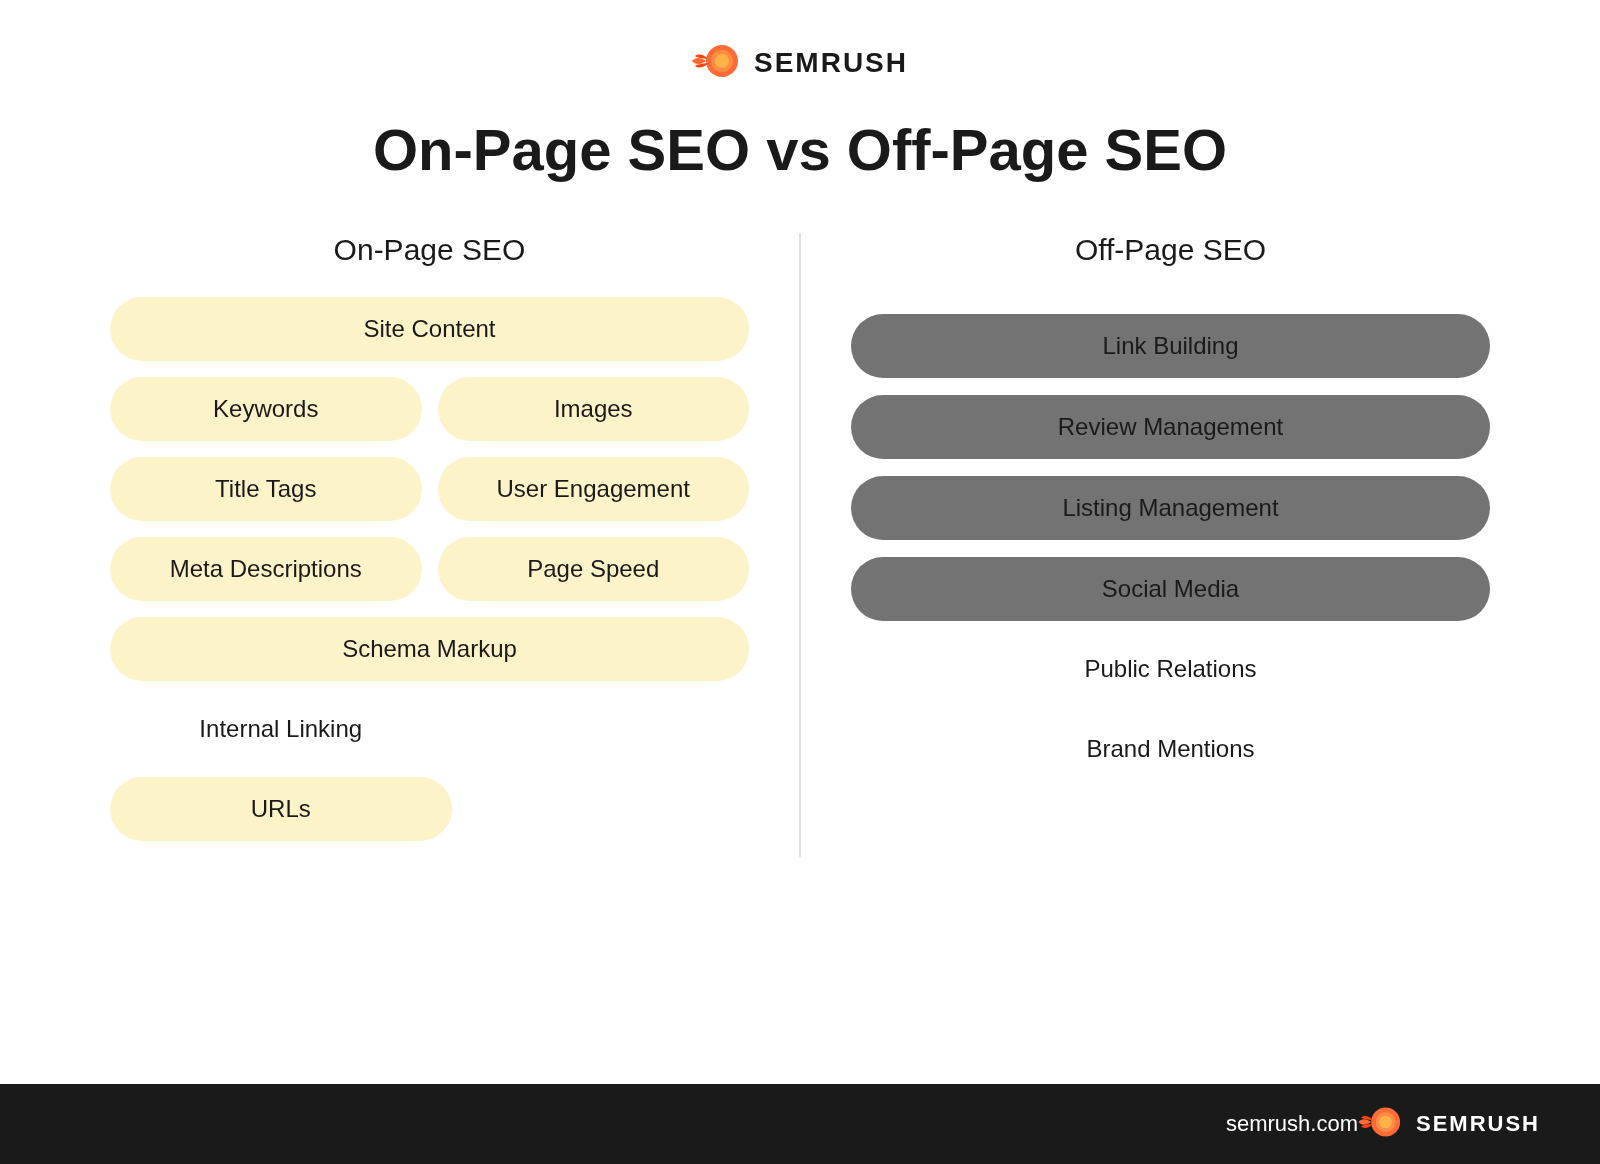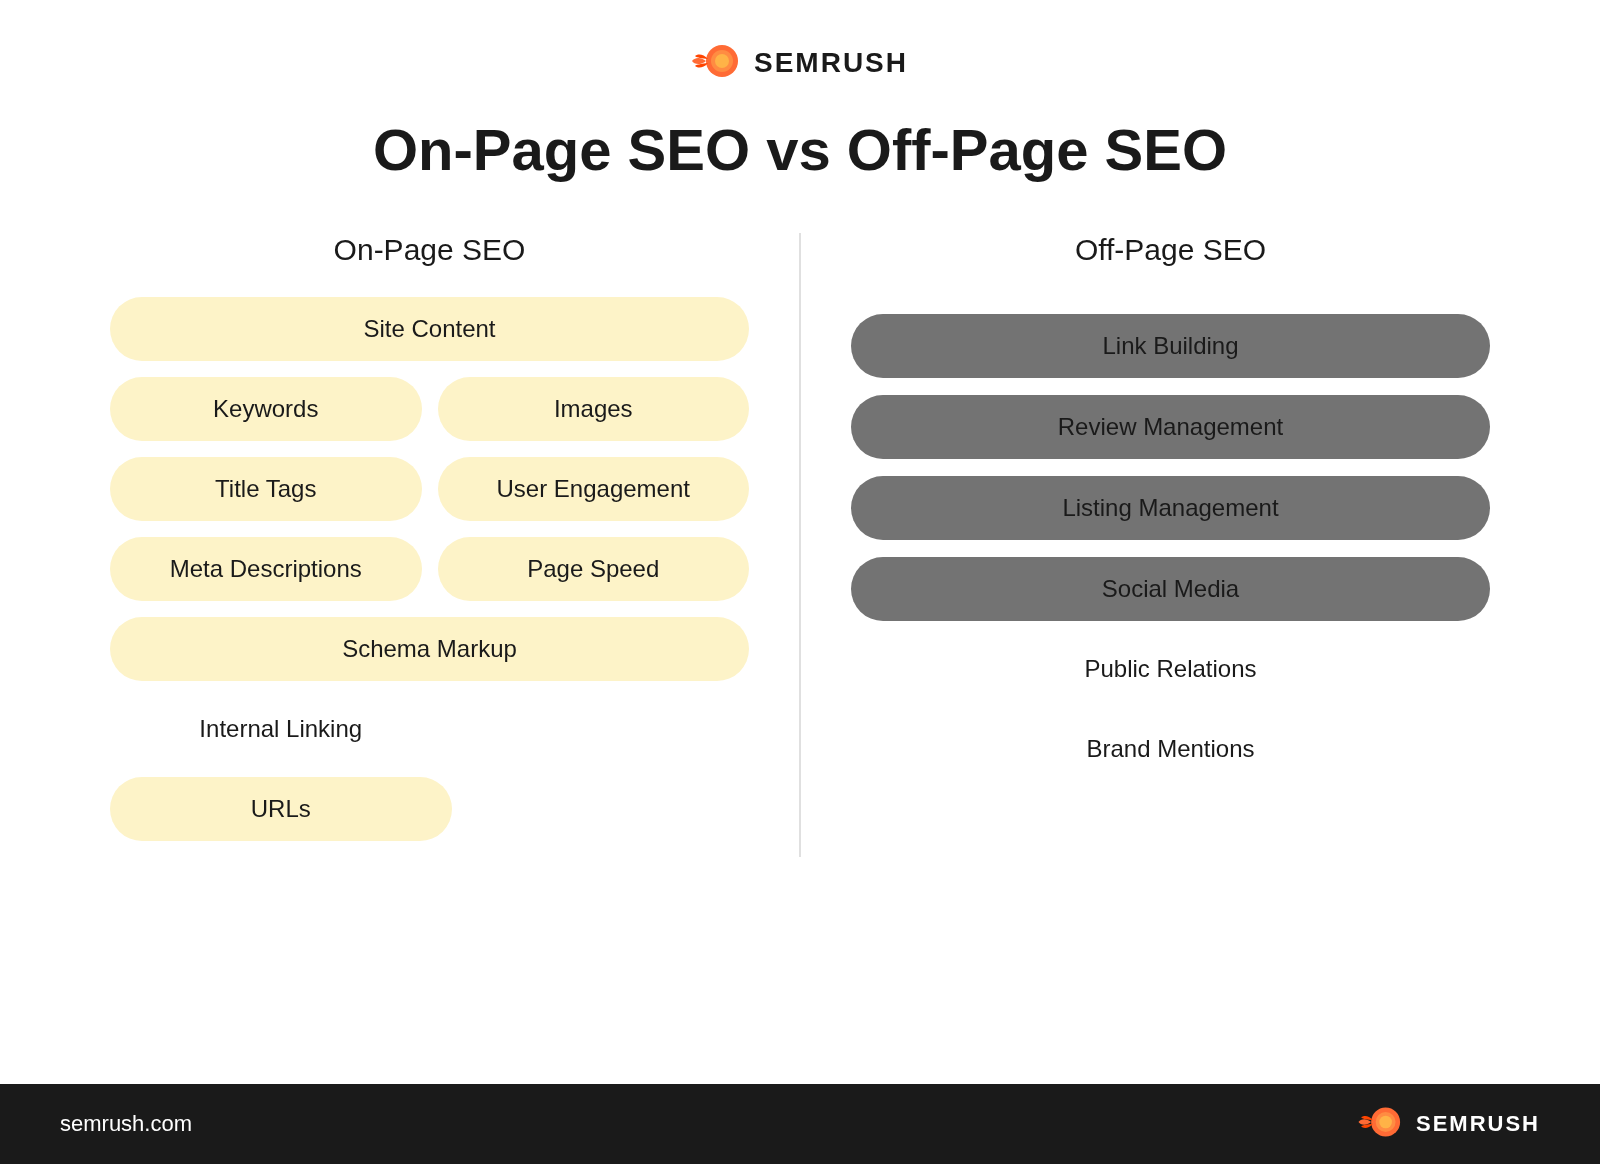--- a/index.html
+++ b/index.html
@@ -124,21 +124,21 @@
       width: 100%;
       display: block;
     }
 
     
     .footer {
       background: #1a1a1a;
       height: 80px;
       display: flex;
       align-items: center;
-      justify-content: space-between;
+      justify-content: flex-end;
       padding: 0 60px;
       flex-shrink: 0;
     }
 
     .footer-url {
       color: #ffffff;
       font-size: 22px;
       font-weight: 400;
     }
 

